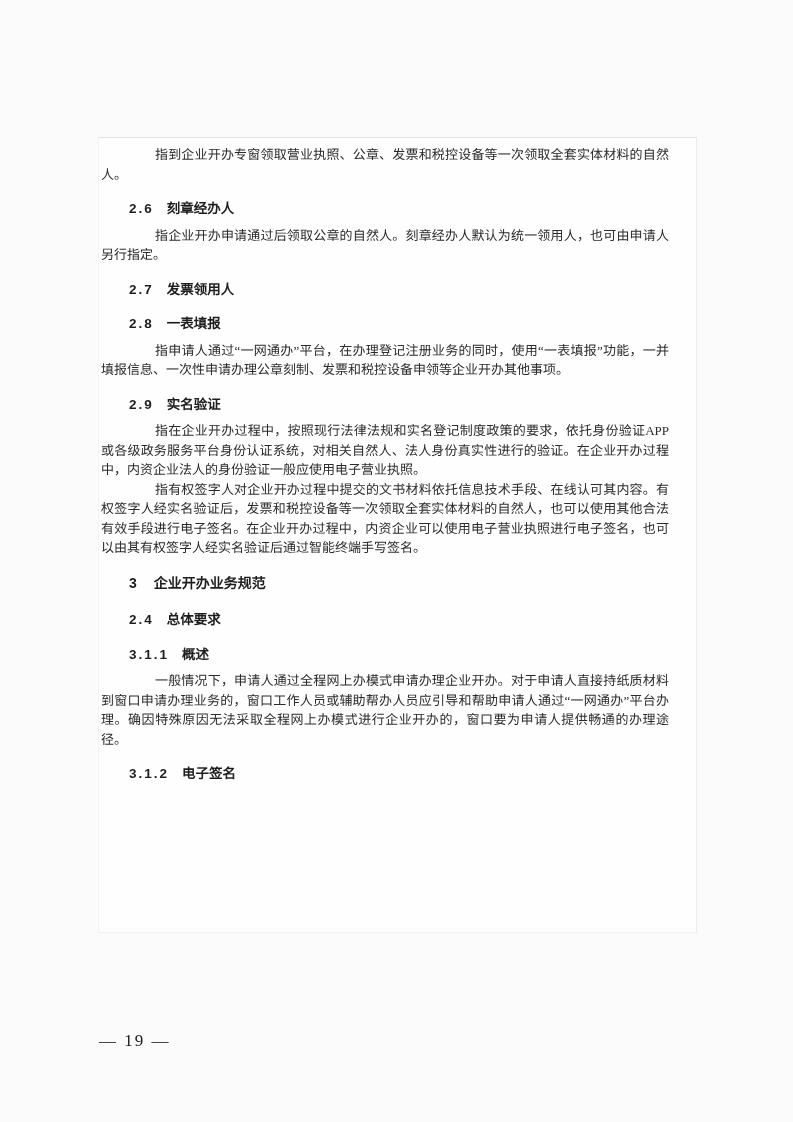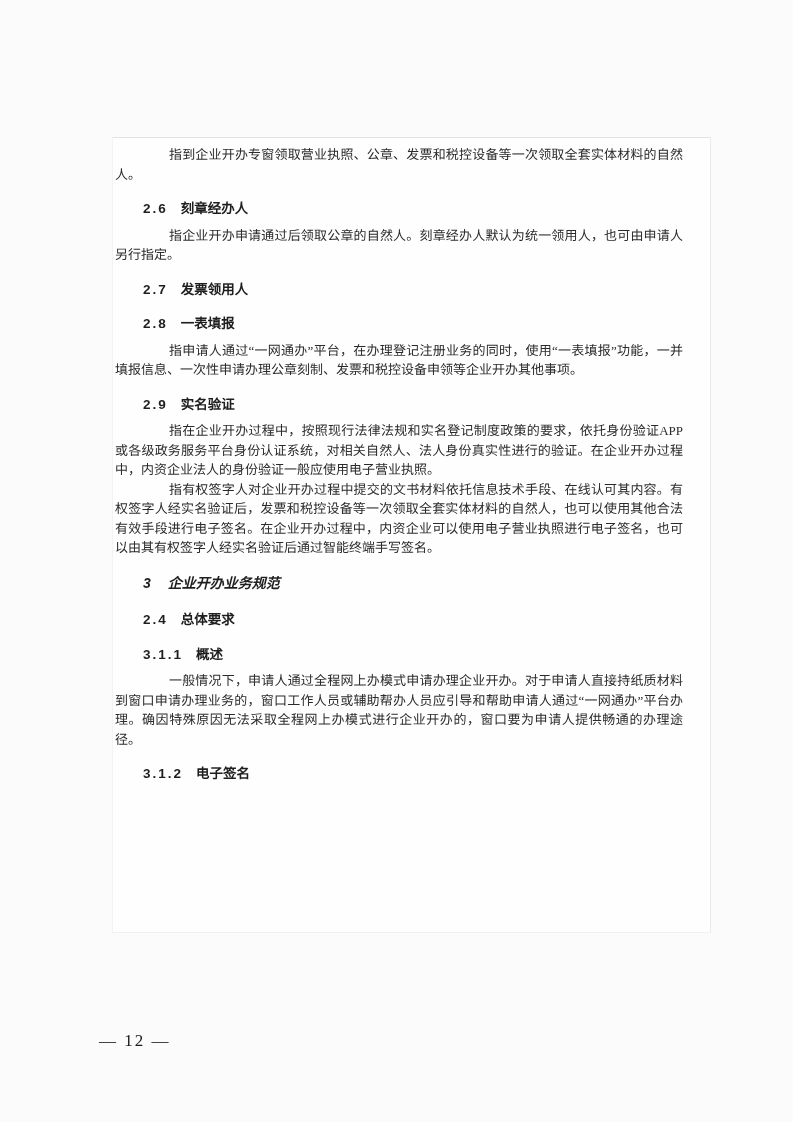--- a/index.html
+++ b/index.html
@@ -10,21 +10,21 @@
     font-family: "Liberation Serif", "DejaVu Serif", serif;
   }
   .page {
     position: relative;
     width: 793px; height: 1122px;
     background: var(--page-bg, #fbfbfb);
     overflow: hidden;
   }
   .scan-area {
     position: absolute;
-    left: 112px; top: 137px;
+    left: 98px; top: 137px;
     width: 599px; height: 796px;
     background: var(--scan-bg, #fefefe);
     border-top: 1px solid #e2e2e2;
     border-right: 1px solid #ebebeb;
     border-left: 1px solid #f3f3f3;
     border-bottom: 1px solid #f0f0f0;
     padding: 7px 27px 0 2px;
   }
   .para {
     margin: 0;
@@ -37,21 +37,21 @@
   }
   .heading {
     margin: 15px 0 7px 28px;
     font-size: 13.5px;
     line-height: 19.5px;
     font-weight: 700;
     color: #1e1e1e;
     font-family: "Liberation Sans", "DejaVu Sans", sans-serif;
   }
   .heading .hnum { margin-right: 13px; letter-spacing: 2px; }
-  .chapter { margin: 16px 0 17px 28px; font-size: 14px; font-style: italic; }
+  .chapter { margin: 16px 0 17px 28px; font-size: 14px; }
   .chapter .hnum { margin-right: 15px; }
   .footer {
     position: absolute;
     left: 99px; top: 1031px;
     font-size: 17px;
     letter-spacing: 2px;
     color: #1c1c1c;
     font-family: "Liberation Serif", "DejaVu Serif", serif;
   }
 </style>
@@ -88,15 +88,15 @@
 
     <h3 class="heading"><span class="hnum">3.1.1</span><span class="htitle">概述</span></h3>
 
     <p class="para">一般情况下，申请人通过全程网上办模式申请办理企业开办。对于申请人直接持纸质材料到窗口申请办理业务的，窗口工作人员或辅助帮办人员应引导和帮助申请人通过“一网通办”平台办理。确因特殊原因无法采取全程网上办模式进行企业开办的，窗口要为申请人提供畅通的办理途径。</p>
 
     <h3 class="heading"><span class="hnum">3.1.2</span><span class="htitle">电子签名</span></h3>
 
 
   </div>
 
-  <div class="footer">— 12 —</div>
+  <div class="footer">— 19 —</div>
 
 </div>
 
 </body></html>

